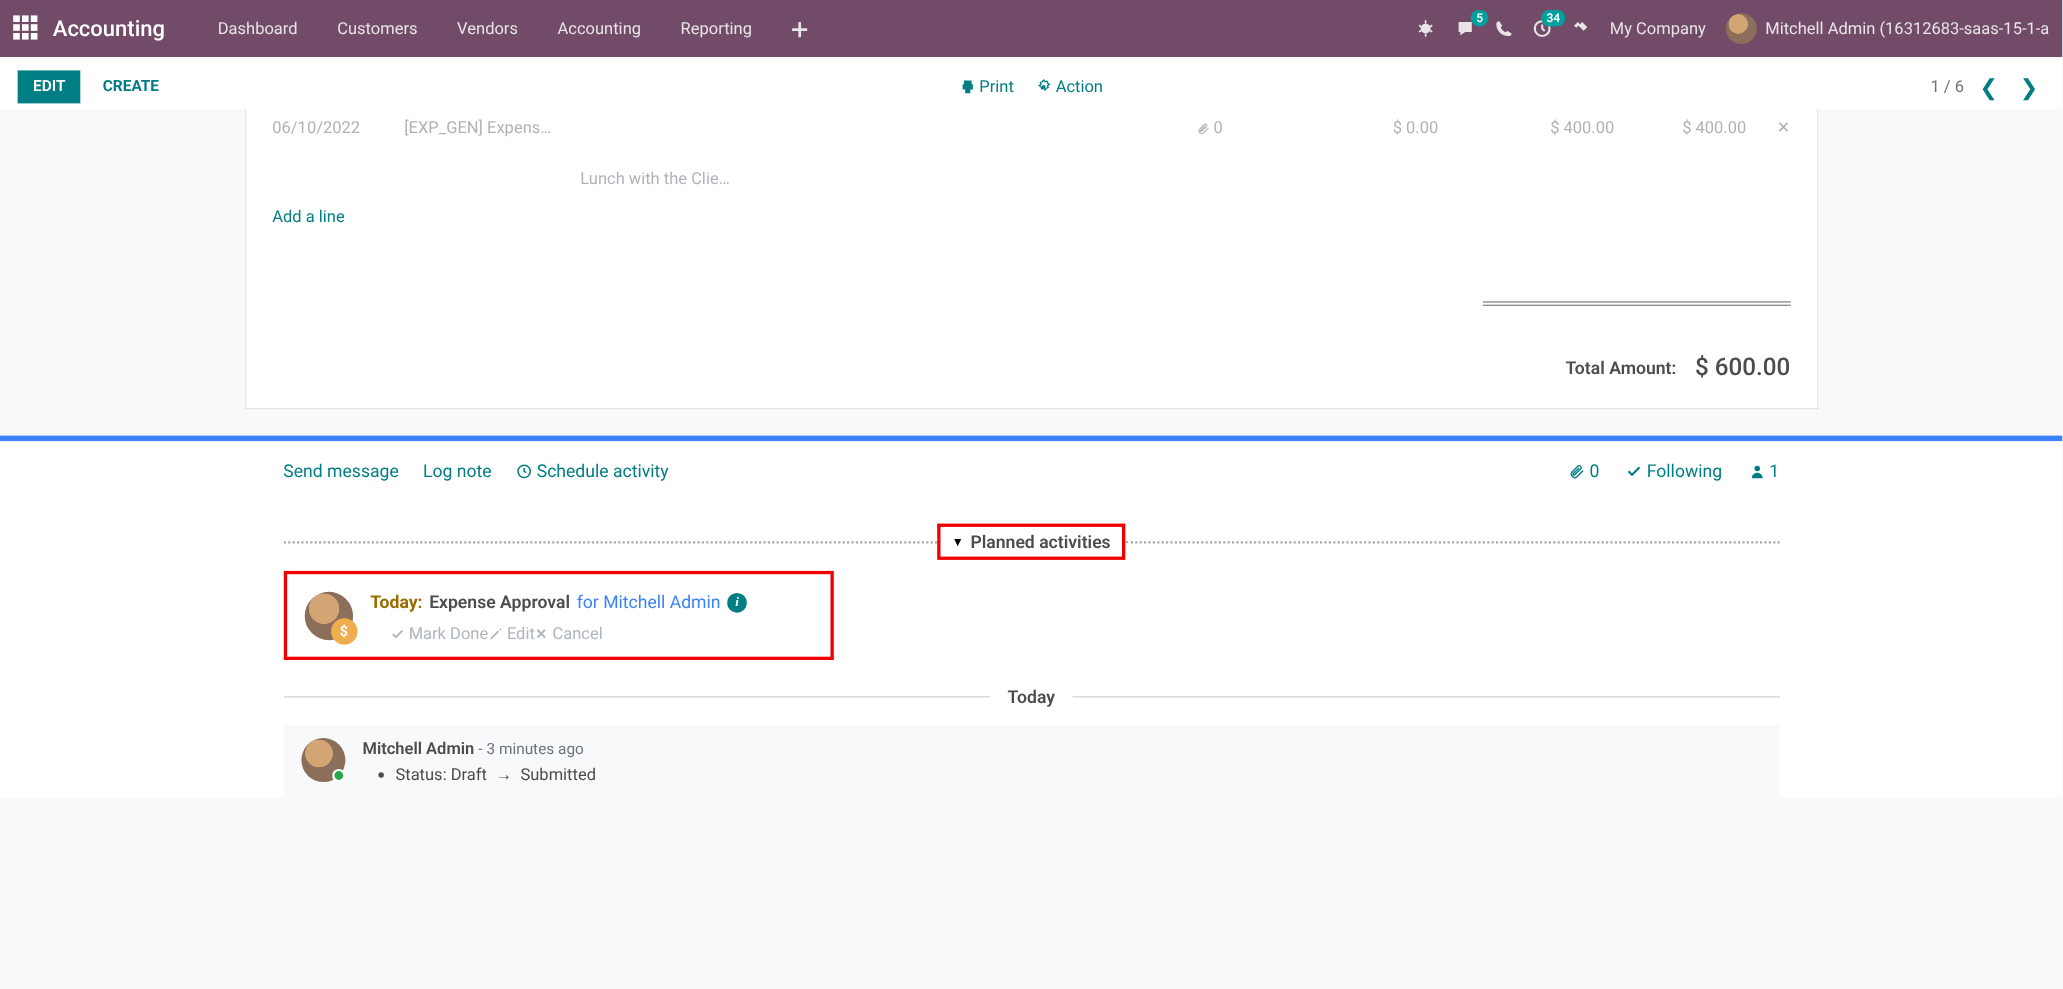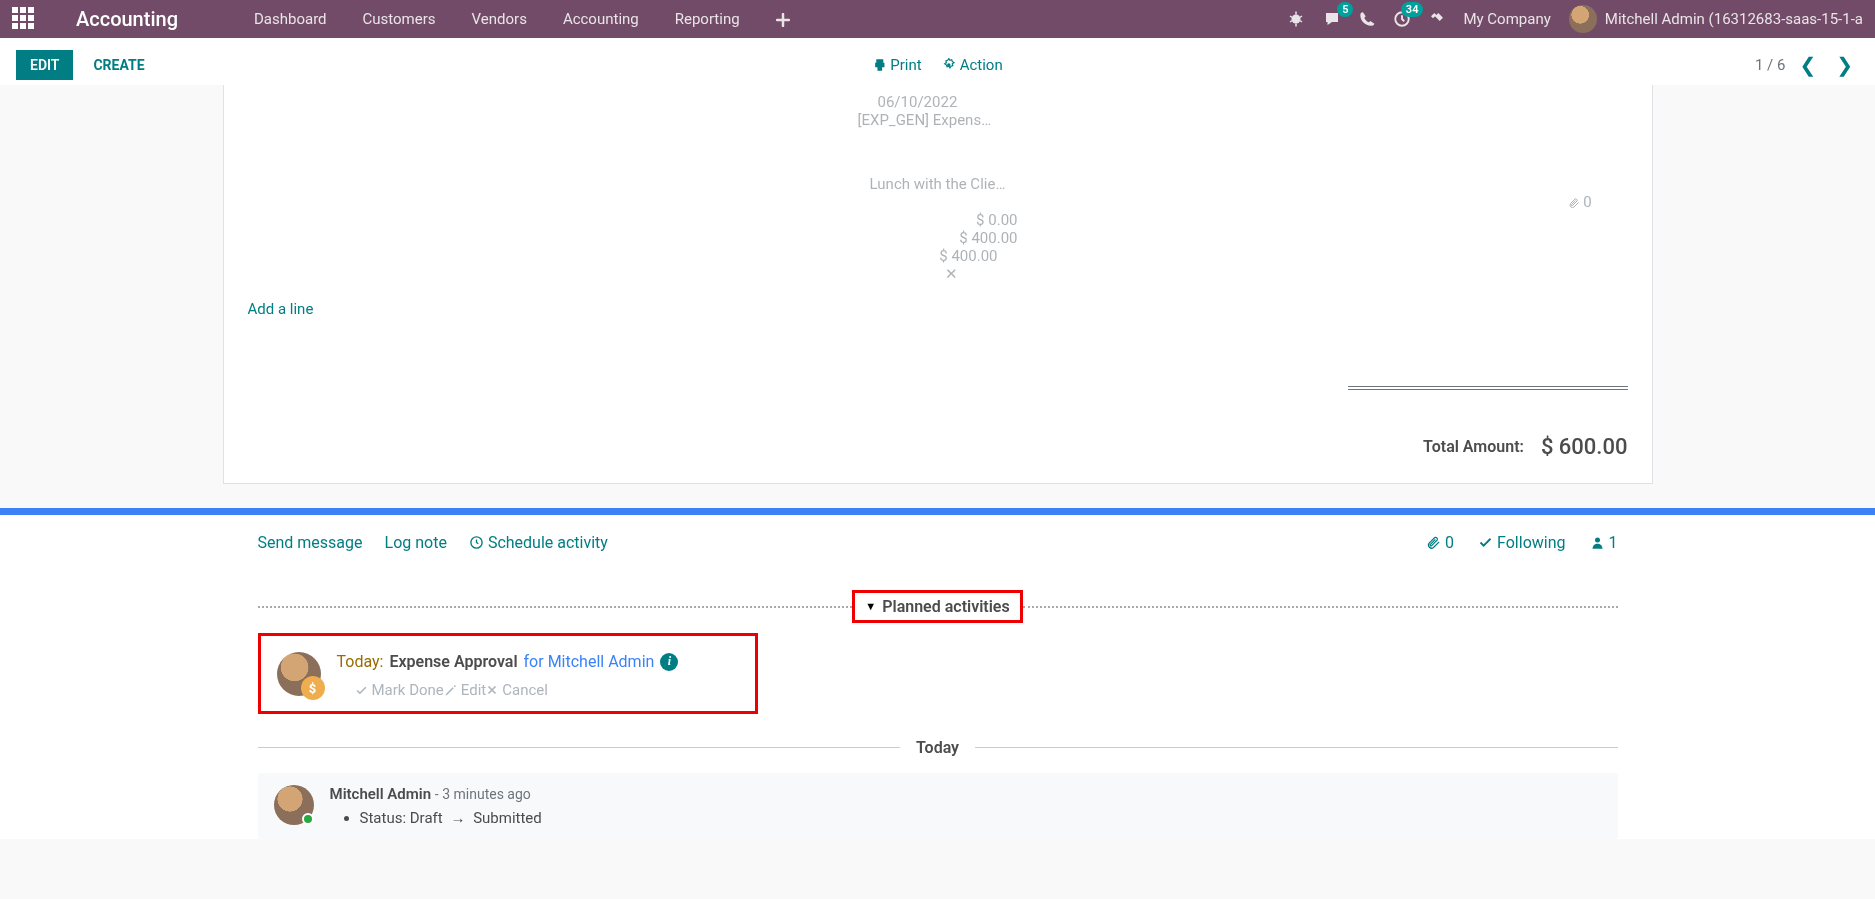--- a/index.html
+++ b/index.html
@@ -1,17 +1,17 @@
 <!DOCTYPE html>
 <html><head>
 <meta charset="utf-8">
 <style>
 * { margin: 0; padding: 0; box-sizing: border-box; font-family: -apple-system, BlinkMacSystemFont, "Segoe UI", Roboto, sans-serif; }
 body { background: #f9f9f9; overflow-x:hidden;}
-.navbar { background: #714b67; height: 38px; display: flex; align-items: center; padding: 0 8px; color: #fff; gap: 28px; }
+.navbar { background: #714b67; height: 52px; display: flex; align-items: center; padding: 0 8px; color: #fff; }
 .navbar .apps-icon { width: 24px; height: 24px; display: grid; grid-template-columns: repeat(3,6px); grid-template-rows: repeat(3,6px); gap: 2px; margin: 0 12px 0 4px; cursor:pointer;}
 .navbar .apps-icon span { background: #fff; width: 6px; height: 6px; }
 .navbar .brand { font-size: 20px; font-weight: 500; margin-right: 30px; }
 .navbar .menu { display: flex; gap: 0; }
 .navbar .menu-item { padding: 0 18px; font-size: 15px; color: #e9e4e7; cursor:pointer; line-height:46px;}
 .navbar .right { margin-left: auto; display: flex; align-items: center; gap: 18px; padding-right:4px;}
 .navbar .icon-btn { color: #e9e4e7; position: relative; cursor:pointer; display:flex; align-items:center;}
 .navbar .badge { position: absolute; top: -8px; right: -12px; background: #00a09d; color: #fff; font-size: 11px; border-radius: 10px; padding: 1px 5px; font-weight:600;}
 .navbar .company { font-size: 15px; color: #e9e4e7; }
 .navbar .user { display:flex; align-items:center; gap:8px; font-size:15px; color:#e9e4e7;}
@@ -26,56 +26,56 @@
 .btn-edit { background:#017e84; color:#fff; border:none; padding:7px 14px; font-size:14px; font-weight:600; cursor:pointer; margin-right:12px;}
 .btn-create { background:none; color:#017e84; border:none; padding:7px 8px; font-size:14px; font-weight:700; cursor:pointer;}
 .cp-center { margin-left:auto; margin-right:auto; display:flex; gap:20px; position:absolute; left:50%; transform:translateX(-50%);}
 .cp-center .action-btn { color:#017e84; font-size:15px; cursor:pointer; display:flex; align-items:center; gap:4px;}
 .cp-right { margin-left:auto; display:flex; align-items:center; gap:8px;}
 .pager { color:#6c757d; font-size:15px;}
 .pager-arrow { color:#017e84; font-size:20px; cursor:pointer; padding:0 6px;}
 
 .sheet-container { padding: 0 0 24px 0; background:#f9f9f9;}
 .sheet { background:#fff; margin: 0 auto; max-width:1430px; border:1px solid #dee2e6; border-top:none; padding: 0 24px 24px 24px;}
-.expense-row { display:flex; align-items:center; padding: 8px 0; color:#6c757d; font-size:15px; border-bottom:1px solid transparent;flex-direction:column;}
+.expense-row { display:flex; align-items:flex-start; padding: 8px 0; color:#6c757d; font-size:15px; border-bottom:1px solid transparent;}
 .expense-row .col-date { width:120px; overflow:hidden; text-overflow:ellipsis; white-space:nowrap;}
 .expense-row .col-prod { width:160px; overflow:hidden; text-overflow:ellipsis; white-space:nowrap;}
 .expense-row .col-desc { flex:1; overflow:hidden; text-overflow:ellipsis; white-space:nowrap; max-width:180px;margin-top:46px;}
 .expense-row .col-attach { width:60px; text-align:left; margin-left:auto;}
 .expense-row .col-amt { width:160px; text-align:right;}
 .expense-row .col-del { width:40px; text-align:right; cursor:pointer;}
 .add-line { color:#017e84; padding:8px 0; cursor:pointer; font-size:15px;}
 .total-row { display:flex; justify-content:flex-end; align-items:center; gap:17px; padding:20px 0 0 0; margin-top:10px;}
 .total-wrapper { position:relative; padding-top:18px;}
 .total-wrapper::before { content:""; position:absolute; top:0; right:0; width:280px; border-top:1px solid #6c757d;}
 .total-wrapper::after { content:""; position:absolute; top:3px; right:0; width:280px; border-top:1px solid #6c757d;}
 .total-label { font-size:16px; font-weight:600; color:#4c4c4c;}
 .total-value { font-size:22px; font-weight:500; color:#4c4c4c;}
 
-.chatter { background:#fff; border-top:7px solid #3b82f6; }
+.chatter { background:#fff; border-top:5px solid #3b82f6; }
 .chatter-inner { max-width:1400px; margin:0 auto; padding: 0 20px;}
 .chatter-tabs { display:flex; align-items:center; padding:18px 0; }
 .chatter-tabs .tab { color:#017e84; font-size:16px; margin-right:22px; cursor:pointer; display:flex; align-items:center; gap:4px;}
 .chatter-tabs .right-stats { margin-left:auto; display:flex; gap:24px; align-items:center;}
 .chatter-tabs .stat { color:#017e84; font-size:16px; display:flex; align-items:center; gap:4px; cursor:pointer;}
 
 .section-divider { display:flex; align-items:center; margin:20px 0 10px 0;}
 .section-divider .line { flex:1; border-top:2px dotted #aaa;}
 .section-divider .label-box { border:3px solid #e00; padding:4px 10px; display:flex; align-items:center; gap:6px; cursor:pointer;}
 .section-divider .caret { font-size:11px;}
 .section-divider .label-text { font-size:16px; font-weight:600; color:#4c4c4c;}
 
 .activity-card { border:3px solid #e00; padding:16px 16px 12px 16px; margin: 8px 0 20px 0; width:500px; }
 .activity-row { display:flex; gap:16px; }
 .activity-avatar { position:relative; width:44px; height:44px;}
 .activity-avatar .av-img { width:44px; height:44px; border-radius:50%; background: radial-gradient(circle at 40% 35%, #d4a574 35%, #8b6f5a 36%);}
 .activity-avatar .av-badge { position:absolute; bottom:-4px; right:-4px; width:24px; height:24px; border-radius:50%; background:#f0ad4e; display:flex; align-items:center; justify-content:center; color:#fff; font-size:13px; font-weight:bold;}
 .activity-content { flex:1; }
 .activity-title { font-size:16px; display:flex; align-items:center; gap:6px; flex-wrap:wrap;}
-.activity-title .today { color:#9a6b00; font-weight:400;}
+.activity-title .today { color:#9a6b00; font-weight:700;}
 .activity-title .name { font-weight:600; color:#4c4c4c;}
 .activity-title .for { color:#3b82f6;}
 .activity-title .info-icon { width:18px; height:18px; border-radius:50%; background:#017e84; color:#fff; display:inline-flex; align-items:center; justify-content:center; font-size:12px; font-weight:bold; font-style:italic; font-family:serif;}
 .activity-actions { display:flex; margin-top:10px; padding-left:18px;}
 .activity-actions .act { color:#adb5bd; font-size:15px; cursor:pointer; display:flex; align-items:center; gap:4px;}
 
 .today-divider { display:flex; align-items:center; margin:24px 0 16px 0;}
 .today-divider .line { flex:1; border-top:1px solid #ccc;}
 .today-divider .label { padding:0 16px; font-size:16px; font-weight:600; color:#4c4c4c;}
 

